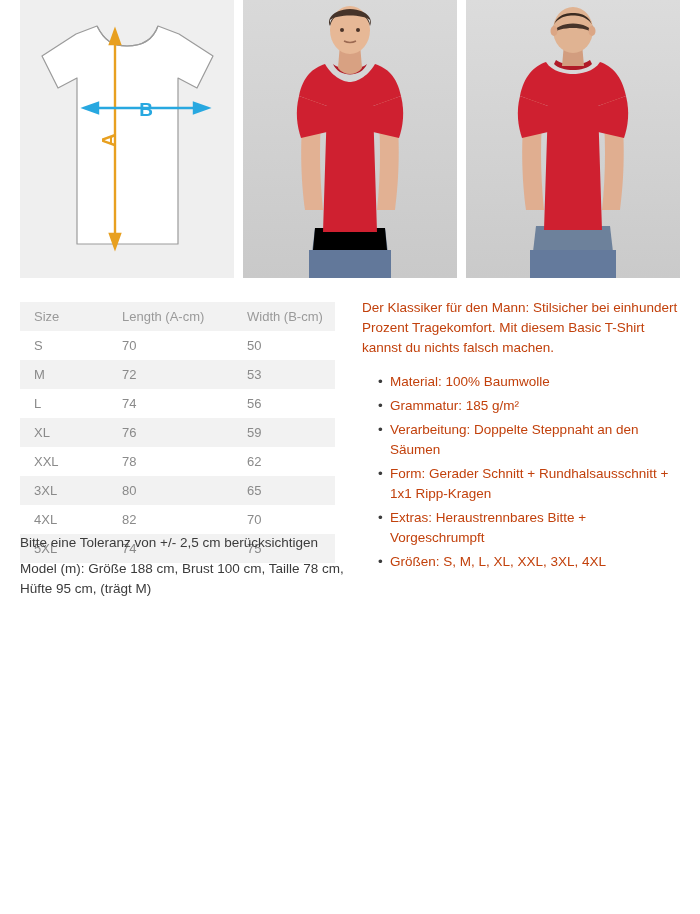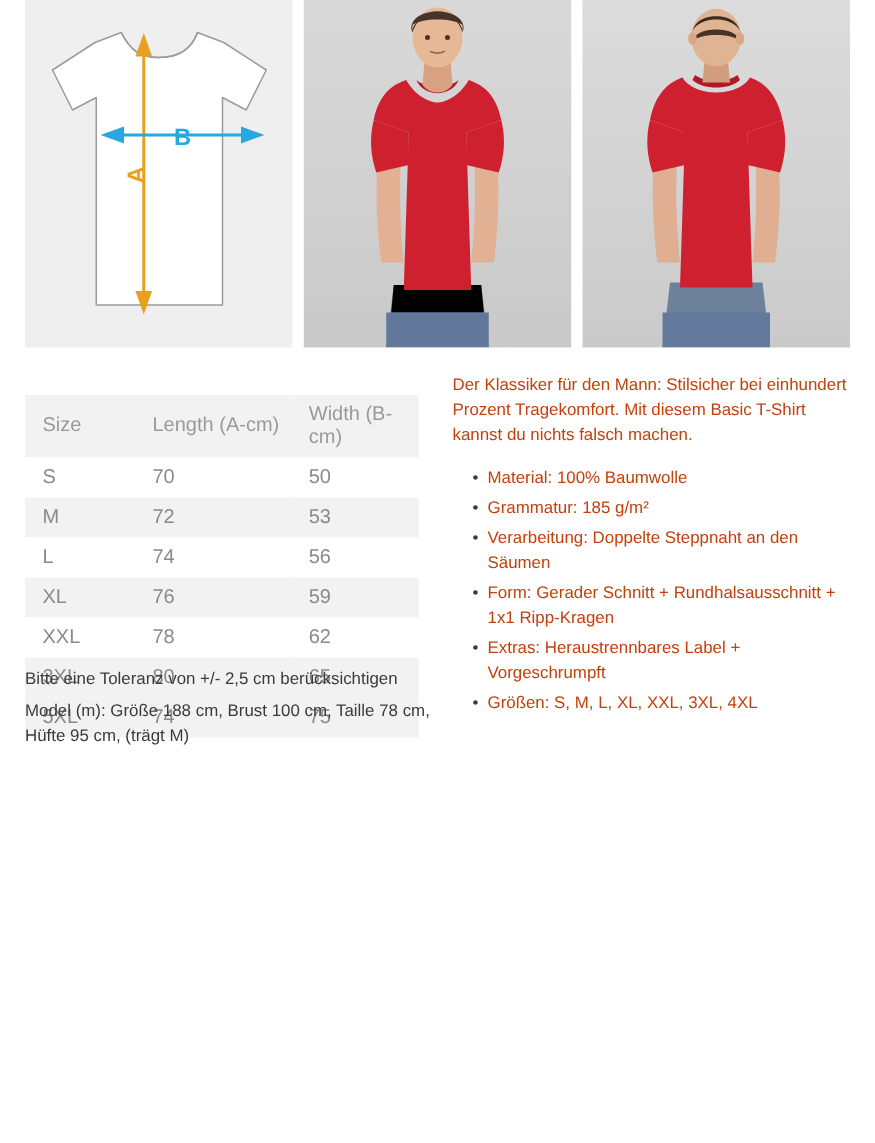--- a/index.html
+++ b/index.html
@@ -41,24 +41,24 @@
   .tee-svg { position: absolute; left: 0; top: 0; }
 
   
   .photo { background: #d8d8d8; }
   .photo-svg { position: absolute; left: 0; top: 0; }
 
   
   .size-table {
     position: absolute;
     left: 20px;
-    top: 316px;
+    top: 302px;
     width: 315px;
     border-collapse: collapse;
-    font-size: 16px;
+    font-size: 13px;
     color: #8a8a8a;
   }
   .size-table th,
   .size-table td {
     text-align: left;
     padding: 7px 0 7px 14px;
     font-weight: normal;
     height: 24px;
   }
   .size-table th { color: #9a9a9a; }
@@ -248,38 +248,43 @@
       <tr class="even">
         <td>XXL</td>
         <td>78</td>
         <td>62</td>
       </tr>
       <tr class="odd">
         <td>3XL</td>
         <td>80</td>
         <td>65</td>
       </tr>
+      <tr class="even">
+        <td>4XL</td>
+        <td>82</td>
+        <td>70</td>
+      </tr>
       <tr class="odd">
         <td>5XL</td>
         <td>74</td>
         <td>75</td>
       </tr>
     </tbody>
   </table>
 
   <div class="notes">
     <p class="tolerance">Bitte eine Toleranz von +/- 2,5 cm berücksichtigen</p>
     <p class="model"><b>Model (m):</b><span> Größe 188 cm, Brust 100 cm, Taille 78 cm, Hüfte 95 cm, (trägt M)</span></p>
   </div>
 
   <div class="desc">
     <p class="intro">Der Klassiker für den Mann: Stilsicher bei einhundert Prozent Tragekomfort. Mit diesem Basic T-Shirt kannst du nichts falsch machen.</p>
     <ul>
       <li>Material: 100% Baumwolle</li>
       <li>Grammatur: 185 g/m²</li>
       <li>Verarbeitung: Doppelte Steppnaht an den Säumen</li>
       <li>Form: Gerader Schnitt + Rundhalsausschnitt + 1x1 Ripp-Kragen</li>
-      <li>Extras: Heraustrennbares Label + Vorgeschrumpft</li>
+      <li>Extras: Heraustrennbares Bitte + Vorgeschrumpft</li>
       <li>Größen:  S, M, L, XL, XXL, 3XL, 4XL</li>
     </ul>
   </div>
 
 </div>
 
 </body></html>

